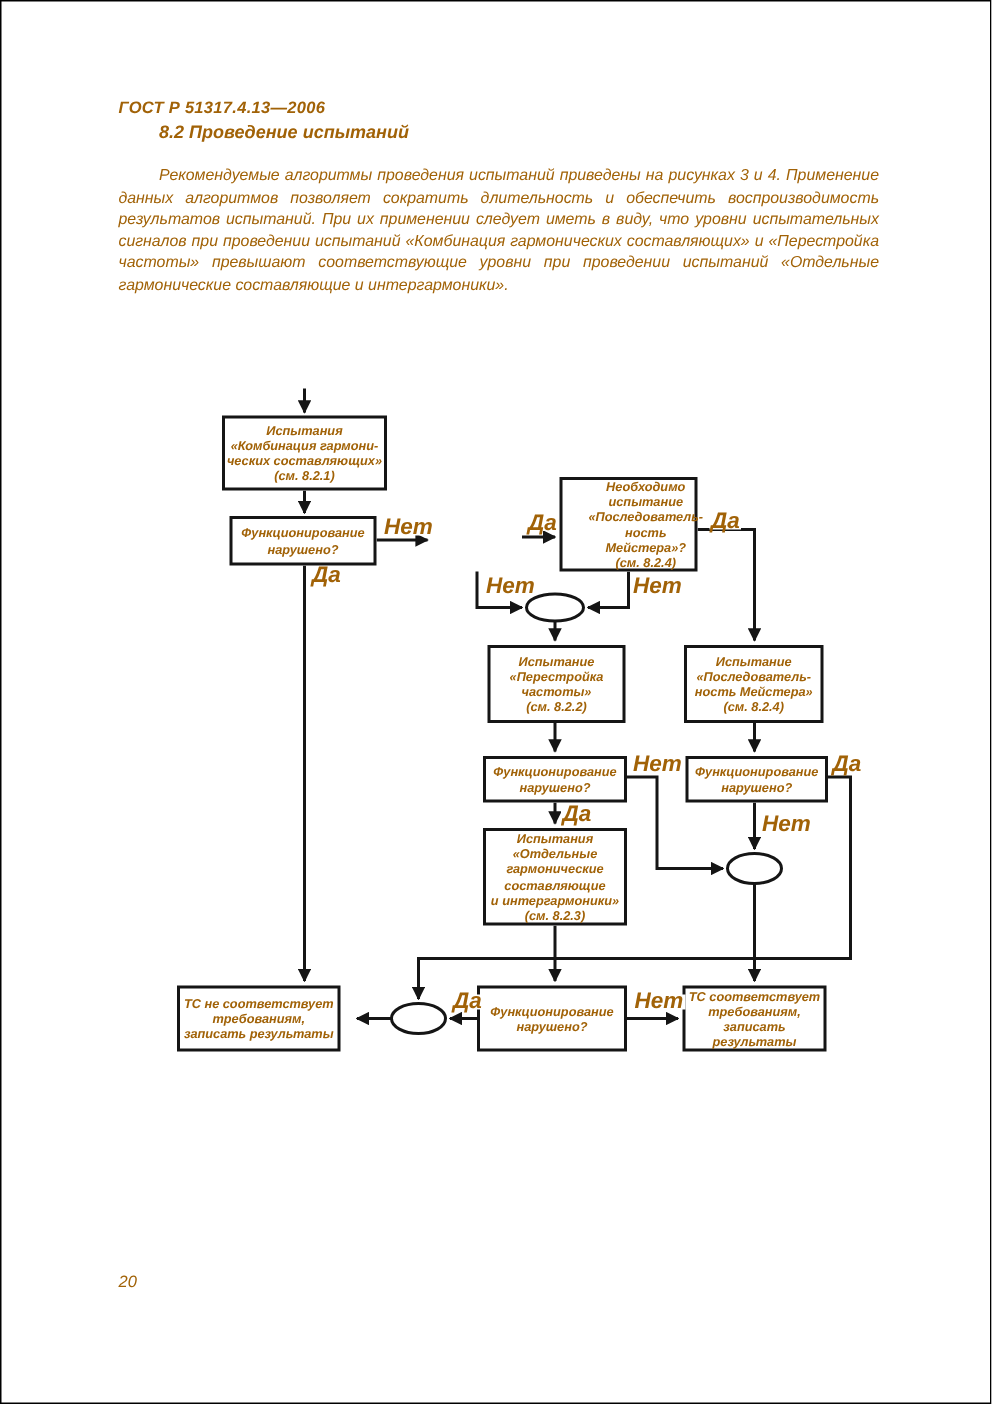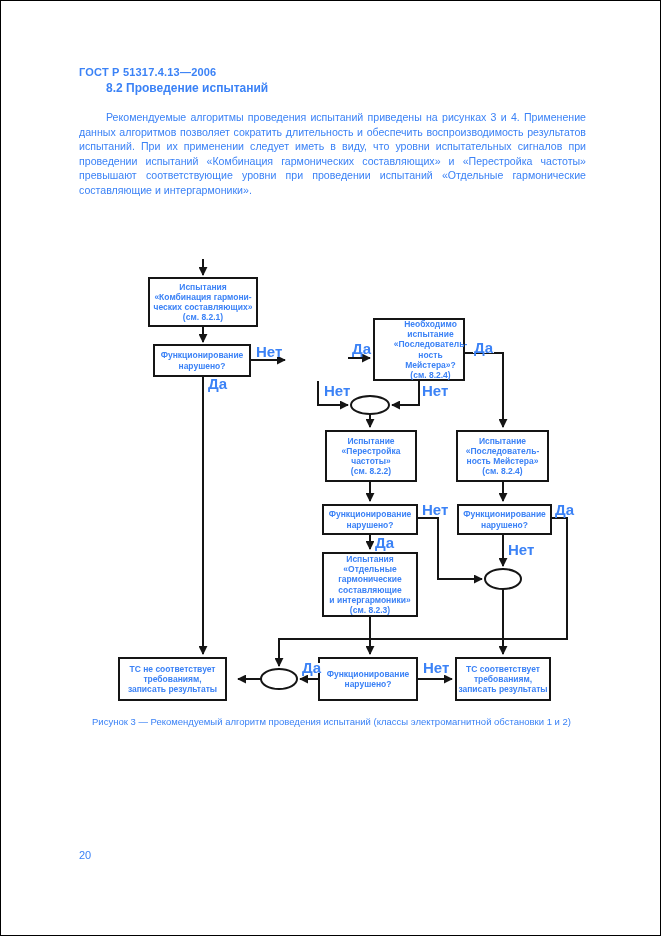--- a/index.html
+++ b/index.html
@@ -1,19 +1,19 @@
 <!DOCTYPE html>
 <html><head>
 <meta charset="utf-8">
 <style>
   html,body{margin:0;padding:0;background:#e8e8e8;}
   .page{
     position:relative;width:661px;height:936px;margin:0 auto;
     background:#fff;border:1px solid #000;box-sizing:border-box;
-    font-family:"Liberation Sans", sans-serif;color:#3b82f6;overflow:hidden;
+    font-family:"Liberation Sans", sans-serif;color:#a16207;overflow:hidden;font-style:italic;
   }
   .doc-header{position:absolute;left:78px;top:65px;font-size:11px;font-weight:bold;letter-spacing:.2px;}
   .sec-heading{position:absolute;left:105px;top:80px;font-size:12px;font-weight:bold;}
   .body-text{
     position:absolute;left:78px;top:109px;width:507px;
     font-size:10.6px;line-height:14.6px;text-align:justify;text-indent:27px;
   }
   .flowchart{position:absolute;left:0;top:0;width:661px;height:936px;}
   .edges{position:absolute;left:0;top:0;}
   .node{
@@ -130,16 +130,15 @@
     <div class="lbl" style="left:472px;top:342px;">Да</div>
     <div class="lbl" style="left:420px;top:504px;">Нет</div>
     <div class="lbl" style="left:373px;top:537px;">Да</div>
     <div class="lbl" style="left:553px;top:504px;">Да</div>
     <div class="lbl" style="left:506px;top:544px;">Нет</div>
     <div class="lbl" style="left:300px;top:662px;">Да</div>
     <div class="lbl" style="left:421px;top:662px;">Нет</div>
 
   </div>
 
-  <div class="caption">Рисунок 3 — Рекомендуемый алгоритм проведения испытаний (классы электромагнитной обстановки 1 и 2)</div>
   <div class="page-number">20</div>
 
 </div>
 
 </body></html>

